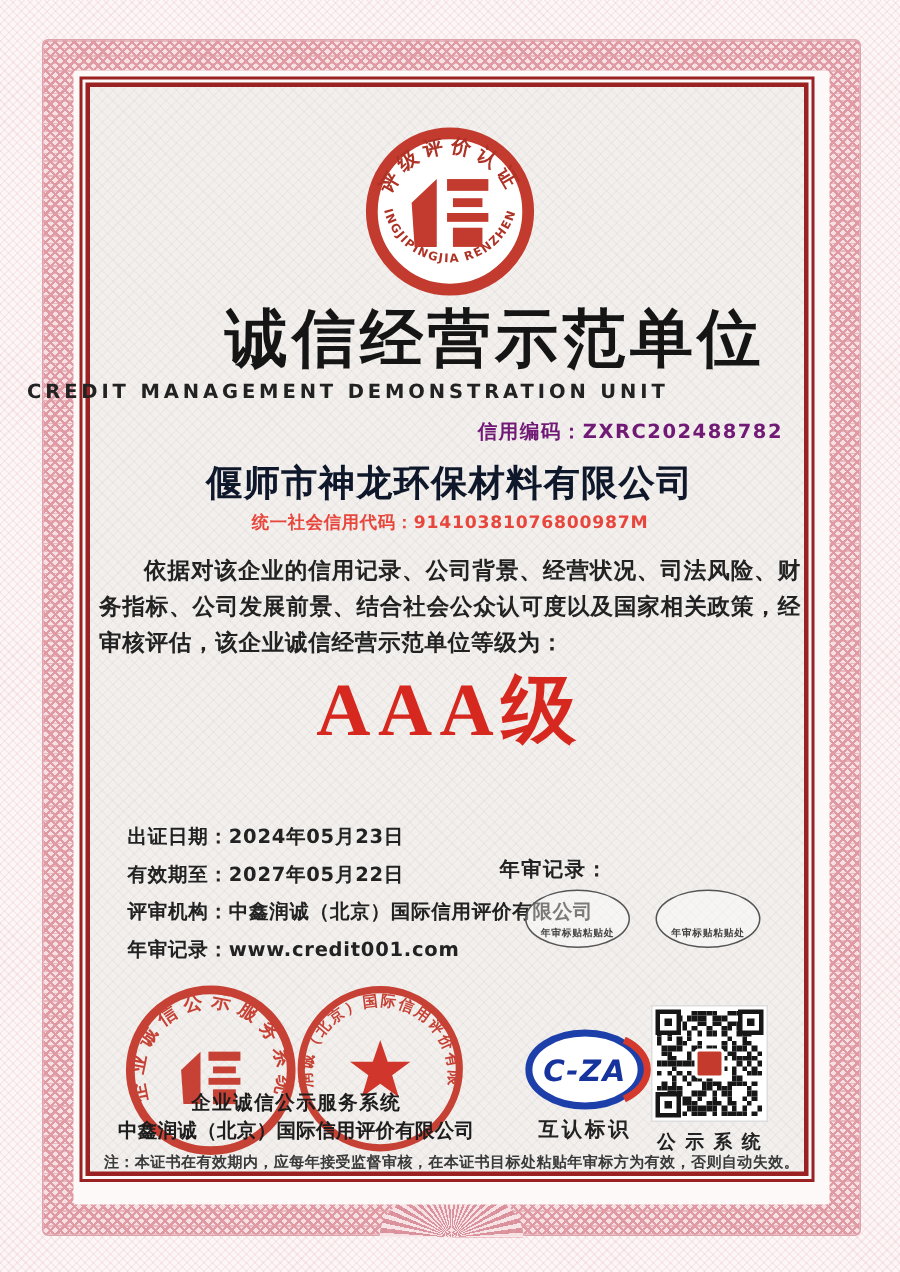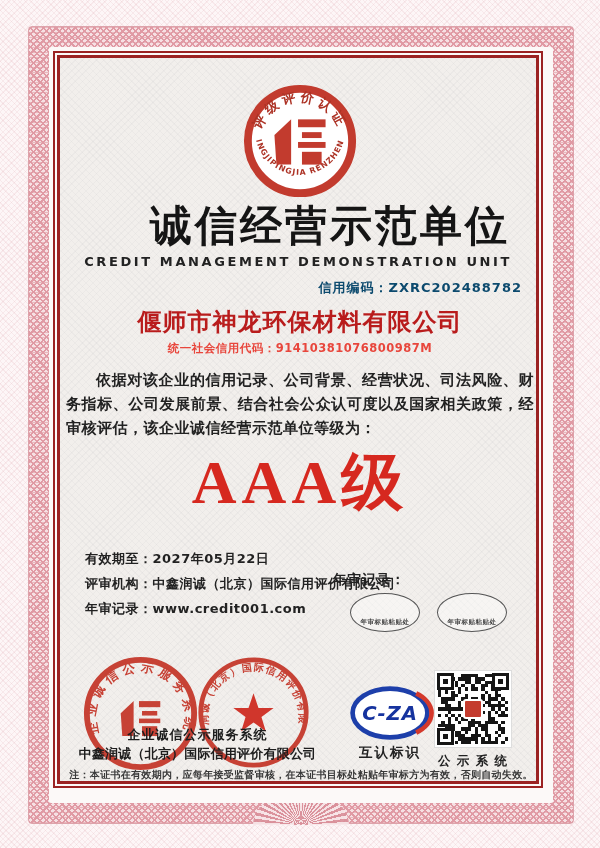--- a/index.html
+++ b/index.html
@@ -39,28 +39,28 @@
     background-image:
       repeating-linear-gradient(45deg,rgba(180,180,185,.10) 0 1px,transparent 1px 5px),
       repeating-linear-gradient(-45deg,rgba(180,180,185,.10) 0 1px,transparent 1px 5px);
   }
   .abs{position:absolute;}
   
   .emblem{left:241px;top:82px;width:118px;height:118px;}
   
   .title{left:0;top:198px;width:600px;text-align:center;font-size:42px;font-weight:900;
     color:#151515;letter-spacing:3px;font-family:"DejaVu Sans",sans-serif;padding-left:30px;}
-  .subtitle{left:0;top:254px;width:512px;text-align:right;font-size:13px;font-weight:700;
-    color:#222;letter-spacing:2.6px;}
-  .credit-code{right:78px;top:279px;font-size:13px;font-weight:700;color:#0c4a6e;letter-spacing:1px;}
-  .company{left:0;top:306px;width:600px;text-align:center;font-size:24px;font-weight:900;color:#b91c1c;letter-spacing:1px;}
+  .subtitle{left:0;top:254px;width:512px;text-align:left;font-size:13px;font-weight:700;
+    color:#222;letter-spacing:2.6px;padding-left:18px;}
+  .credit-code{right:78px;top:279px;font-size:13px;font-weight:700;color:#701a75;letter-spacing:1px;}
+  .company{left:0;top:306px;width:600px;text-align:center;font-size:24px;font-weight:900;color:#0f172a;letter-spacing:1px;}
   .uscc{left:0;top:341px;width:600px;text-align:center;font-size:11.5px;font-weight:700;color:#e8463c;letter-spacing:.5px;}
   .paragraph{left:66px;top:368px;width:468px;font-size:15px;font-weight:700;color:#222;
     line-height:24px;text-align:justify;text-indent:2em;letter-spacing:.5px;}
-  .grade{left:0;top:440px;width:600px;text-align:center;font-size:62px;font-weight:700;color:#d6281f;
+  .grade{left:0;top:440px;width:600px;text-align:center;font-size:50px;font-weight:700;color:#d6281f;
     letter-spacing:5px;font-family:"Liberation Serif","DejaVu Serif",serif;}
   
   .details{left:85px;top:546px;font-size:13px;font-weight:700;color:#222;}
   .details .row{height:25px;line-height:25px;letter-spacing:.5px;}
   .annual-label{left:333px;top:571px;font-size:13.5px;font-weight:700;color:#222;letter-spacing:1px;}
   .oval{width:68px;height:37px;border:1.5px solid #555;border-radius:50%;
     display:flex;align-items:center;justify-content:center;background:rgba(255,255,255,.4);}
   .oval span{font-size:6.5px;color:#444;font-weight:700;letter-spacing:.5px;margin-top:20px;}
   .oval1{left:350px;top:593px;}
   .oval2{left:437px;top:593px;}
@@ -121,20 +121,21 @@
 <div class="abs subtitle">CREDIT MANAGEMENT DEMONSTRATION UNIT</div>
 <div class="abs credit-code">信用编码：ZXRC202488782</div>
 
 <div class="abs company">偃师市神龙环保材料有限公司</div>
 <div class="abs uscc">统一社会信用代码：91410381076800987M</div>
 
 <div class="abs paragraph">依据对该企业的信用记录、公司背景、经营状况、司法风险、财务指标、公司发展前景、结合社会公众认可度以及国家相关政策，经审核评估，该企业诚信经营示范单位等级为：</div>
 <div class="abs grade">AAA级</div>
 
 <div class="abs details">
+  <div class="row"><span>出证日期：</span><span>2024年05月23日</span></div>
   <div class="row"><span>有效期至：</span><span>2027年05月22日</span></div>
   <div class="row"><span>评审机构：</span><span>中鑫润诚（北京）国际信用评价有限公司</span></div>
   <div class="row"><span>年审记录：</span><span>www.credit001.com</span></div>
 </div>
 
 <div class="abs annual-label">年审记录：</div>
 <div class="abs oval oval1">
     <span>年审标贴粘贴处</span>
   </div>
 <div class="abs oval oval2">

